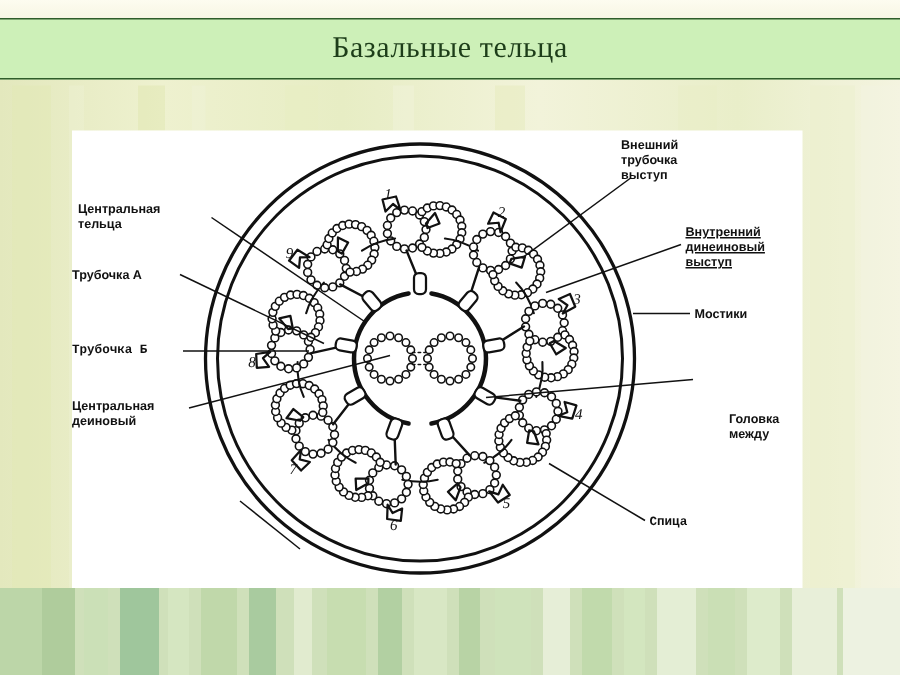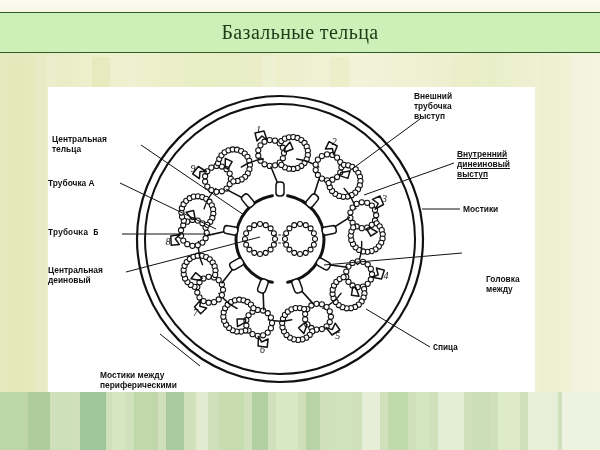--- a/index.html
+++ b/index.html
@@ -652,24 +652,20 @@
 
   <div class="lbl l" style="left:0px;top:91px;text-align:right;">Трубочка А</div>
 
   <div class="lbl l" style="left:0px;top:141px;font-family:Liberation Mono, monospace;">Трубочка Б</div>
 
   <div class="lbl l" style="left:0px;top:178px;">
     <div>Центральная</div>
     <div>деиновый</div>
   </div>
 
-  <div class="lbl l" style="left:52px;top:283px;">
-    <div>Мостики между</div>
-    <div>периферическими</div>
-  </div>
 
   <div class="lbl r" style="left:366px;top:4px;">
     <div>Внешний</div>
     <div>трубочка</div>
     <div>выступ</div>
   </div>
 
   <div class="lbl r" style="left:409px;top:62px;text-decoration:underline;">
     <div>Внутренний</div>
     <div>динеиновый</div>

